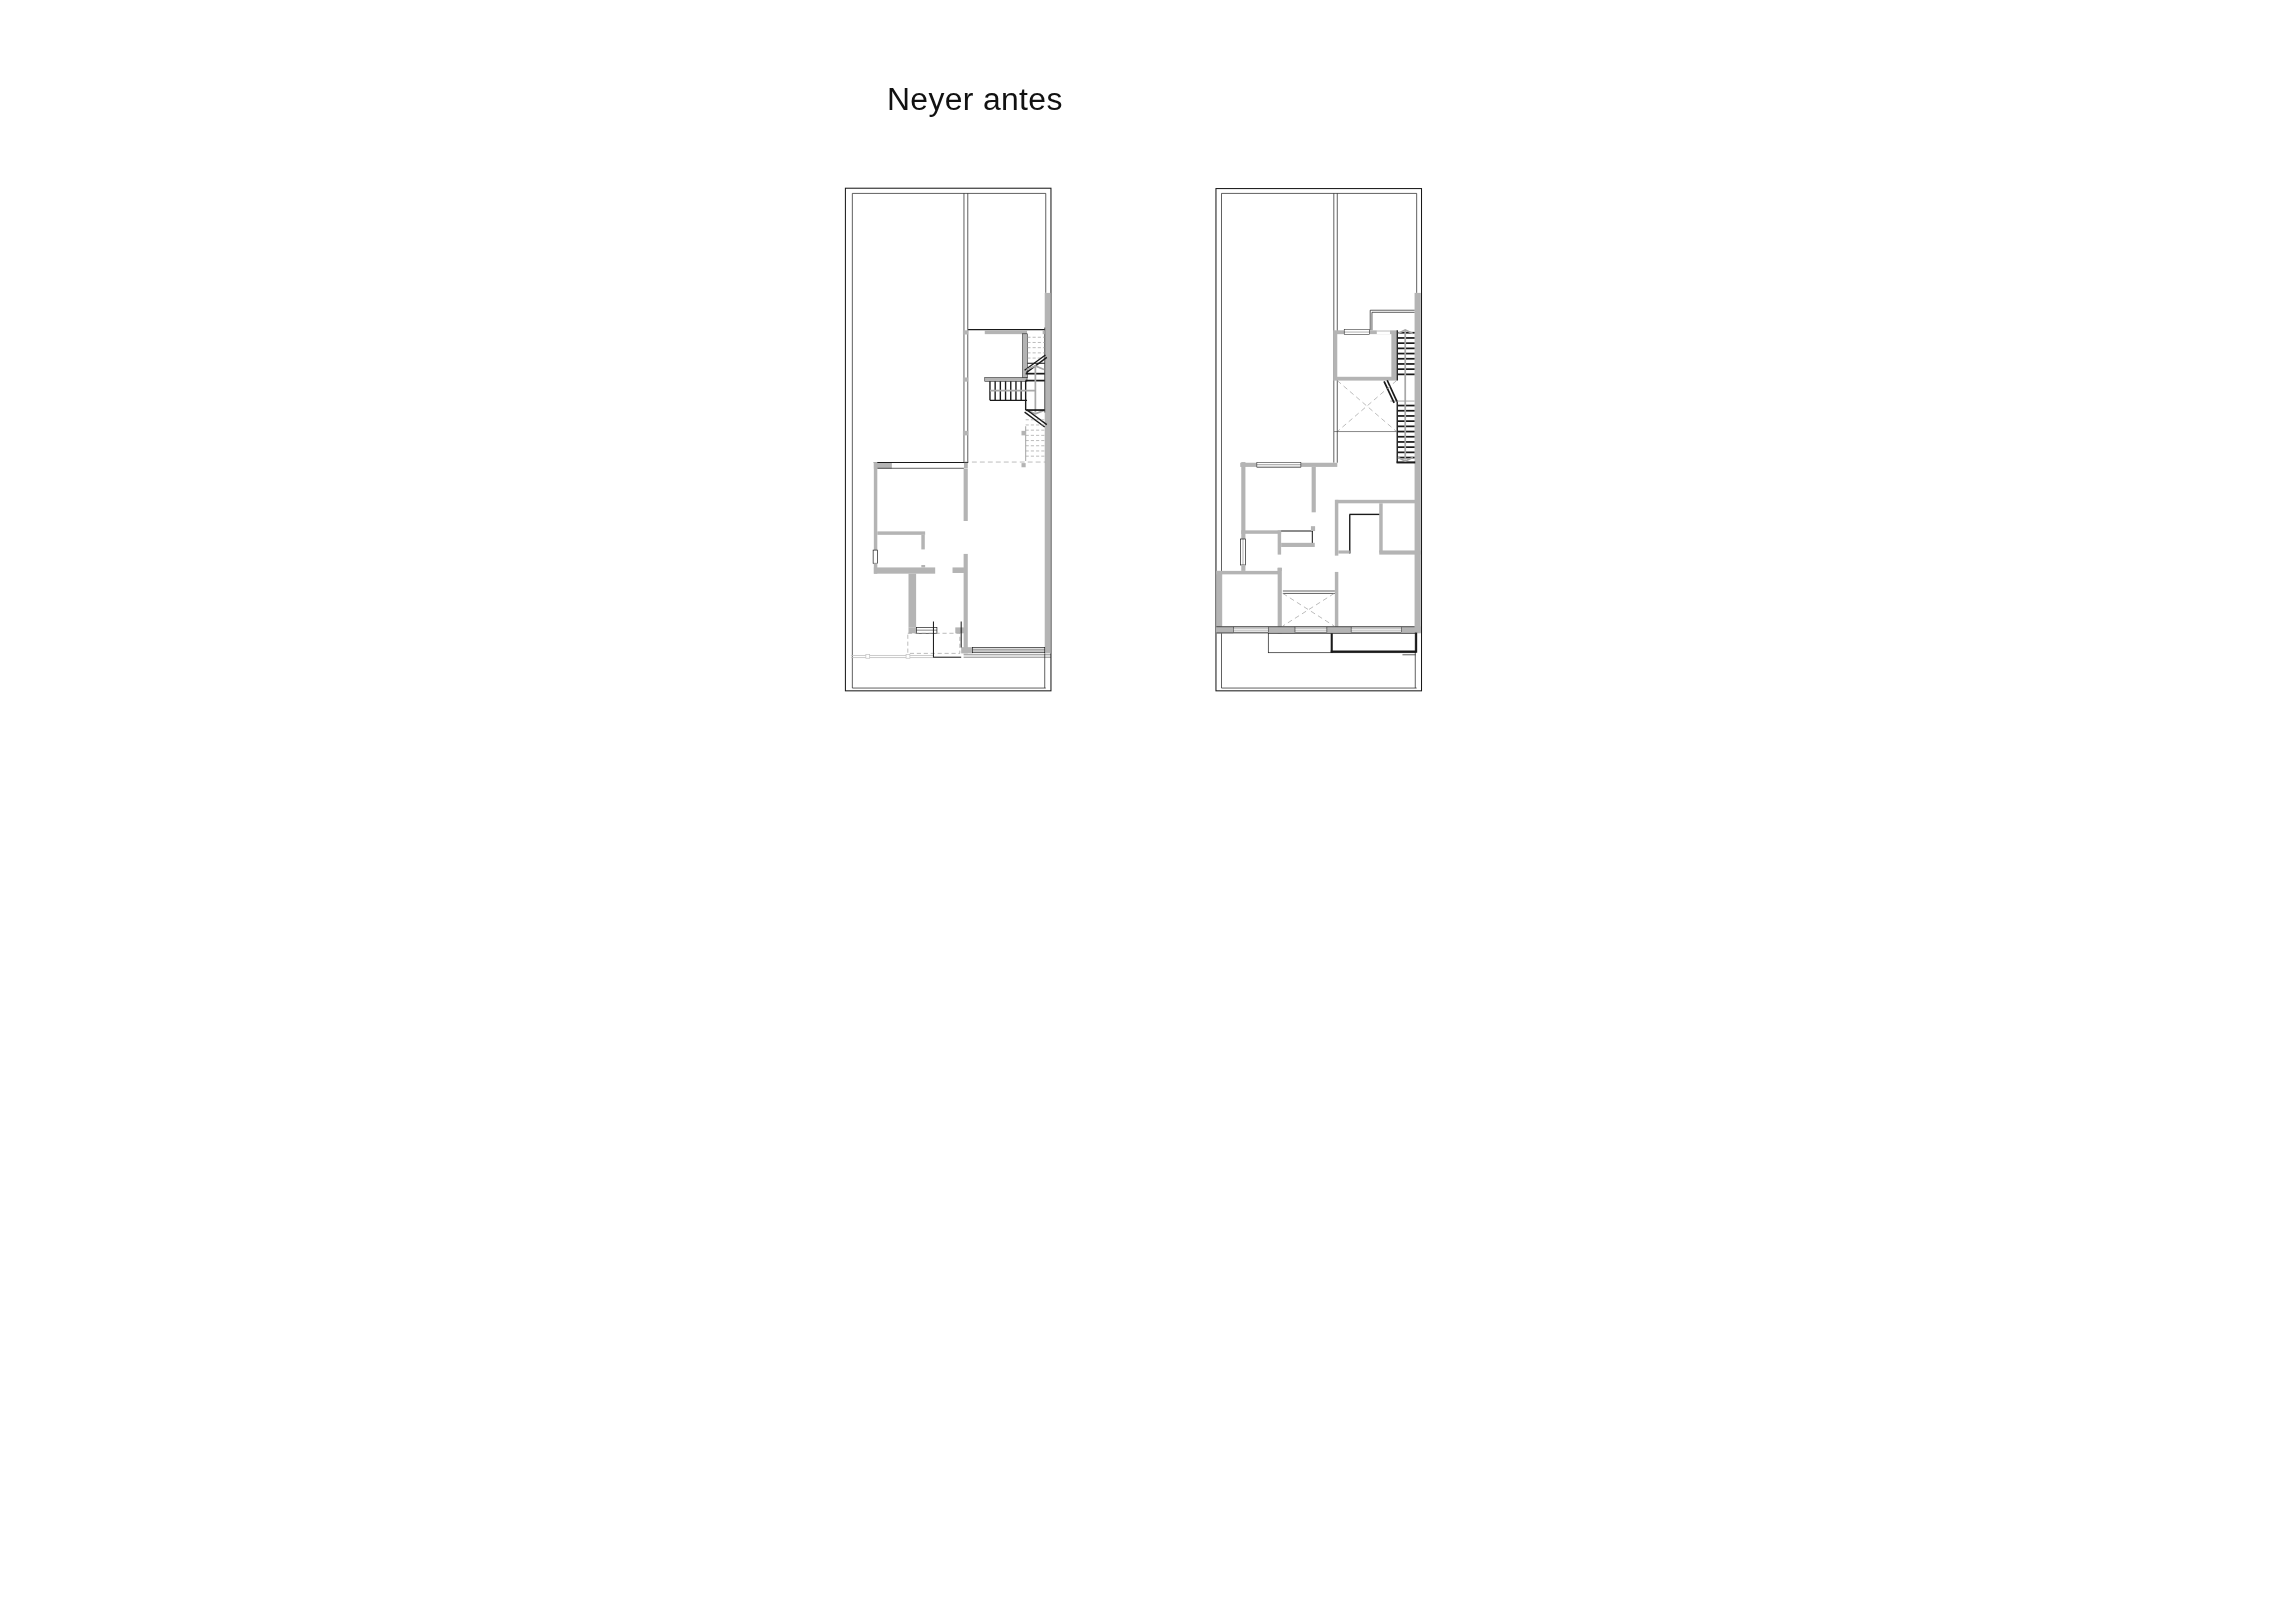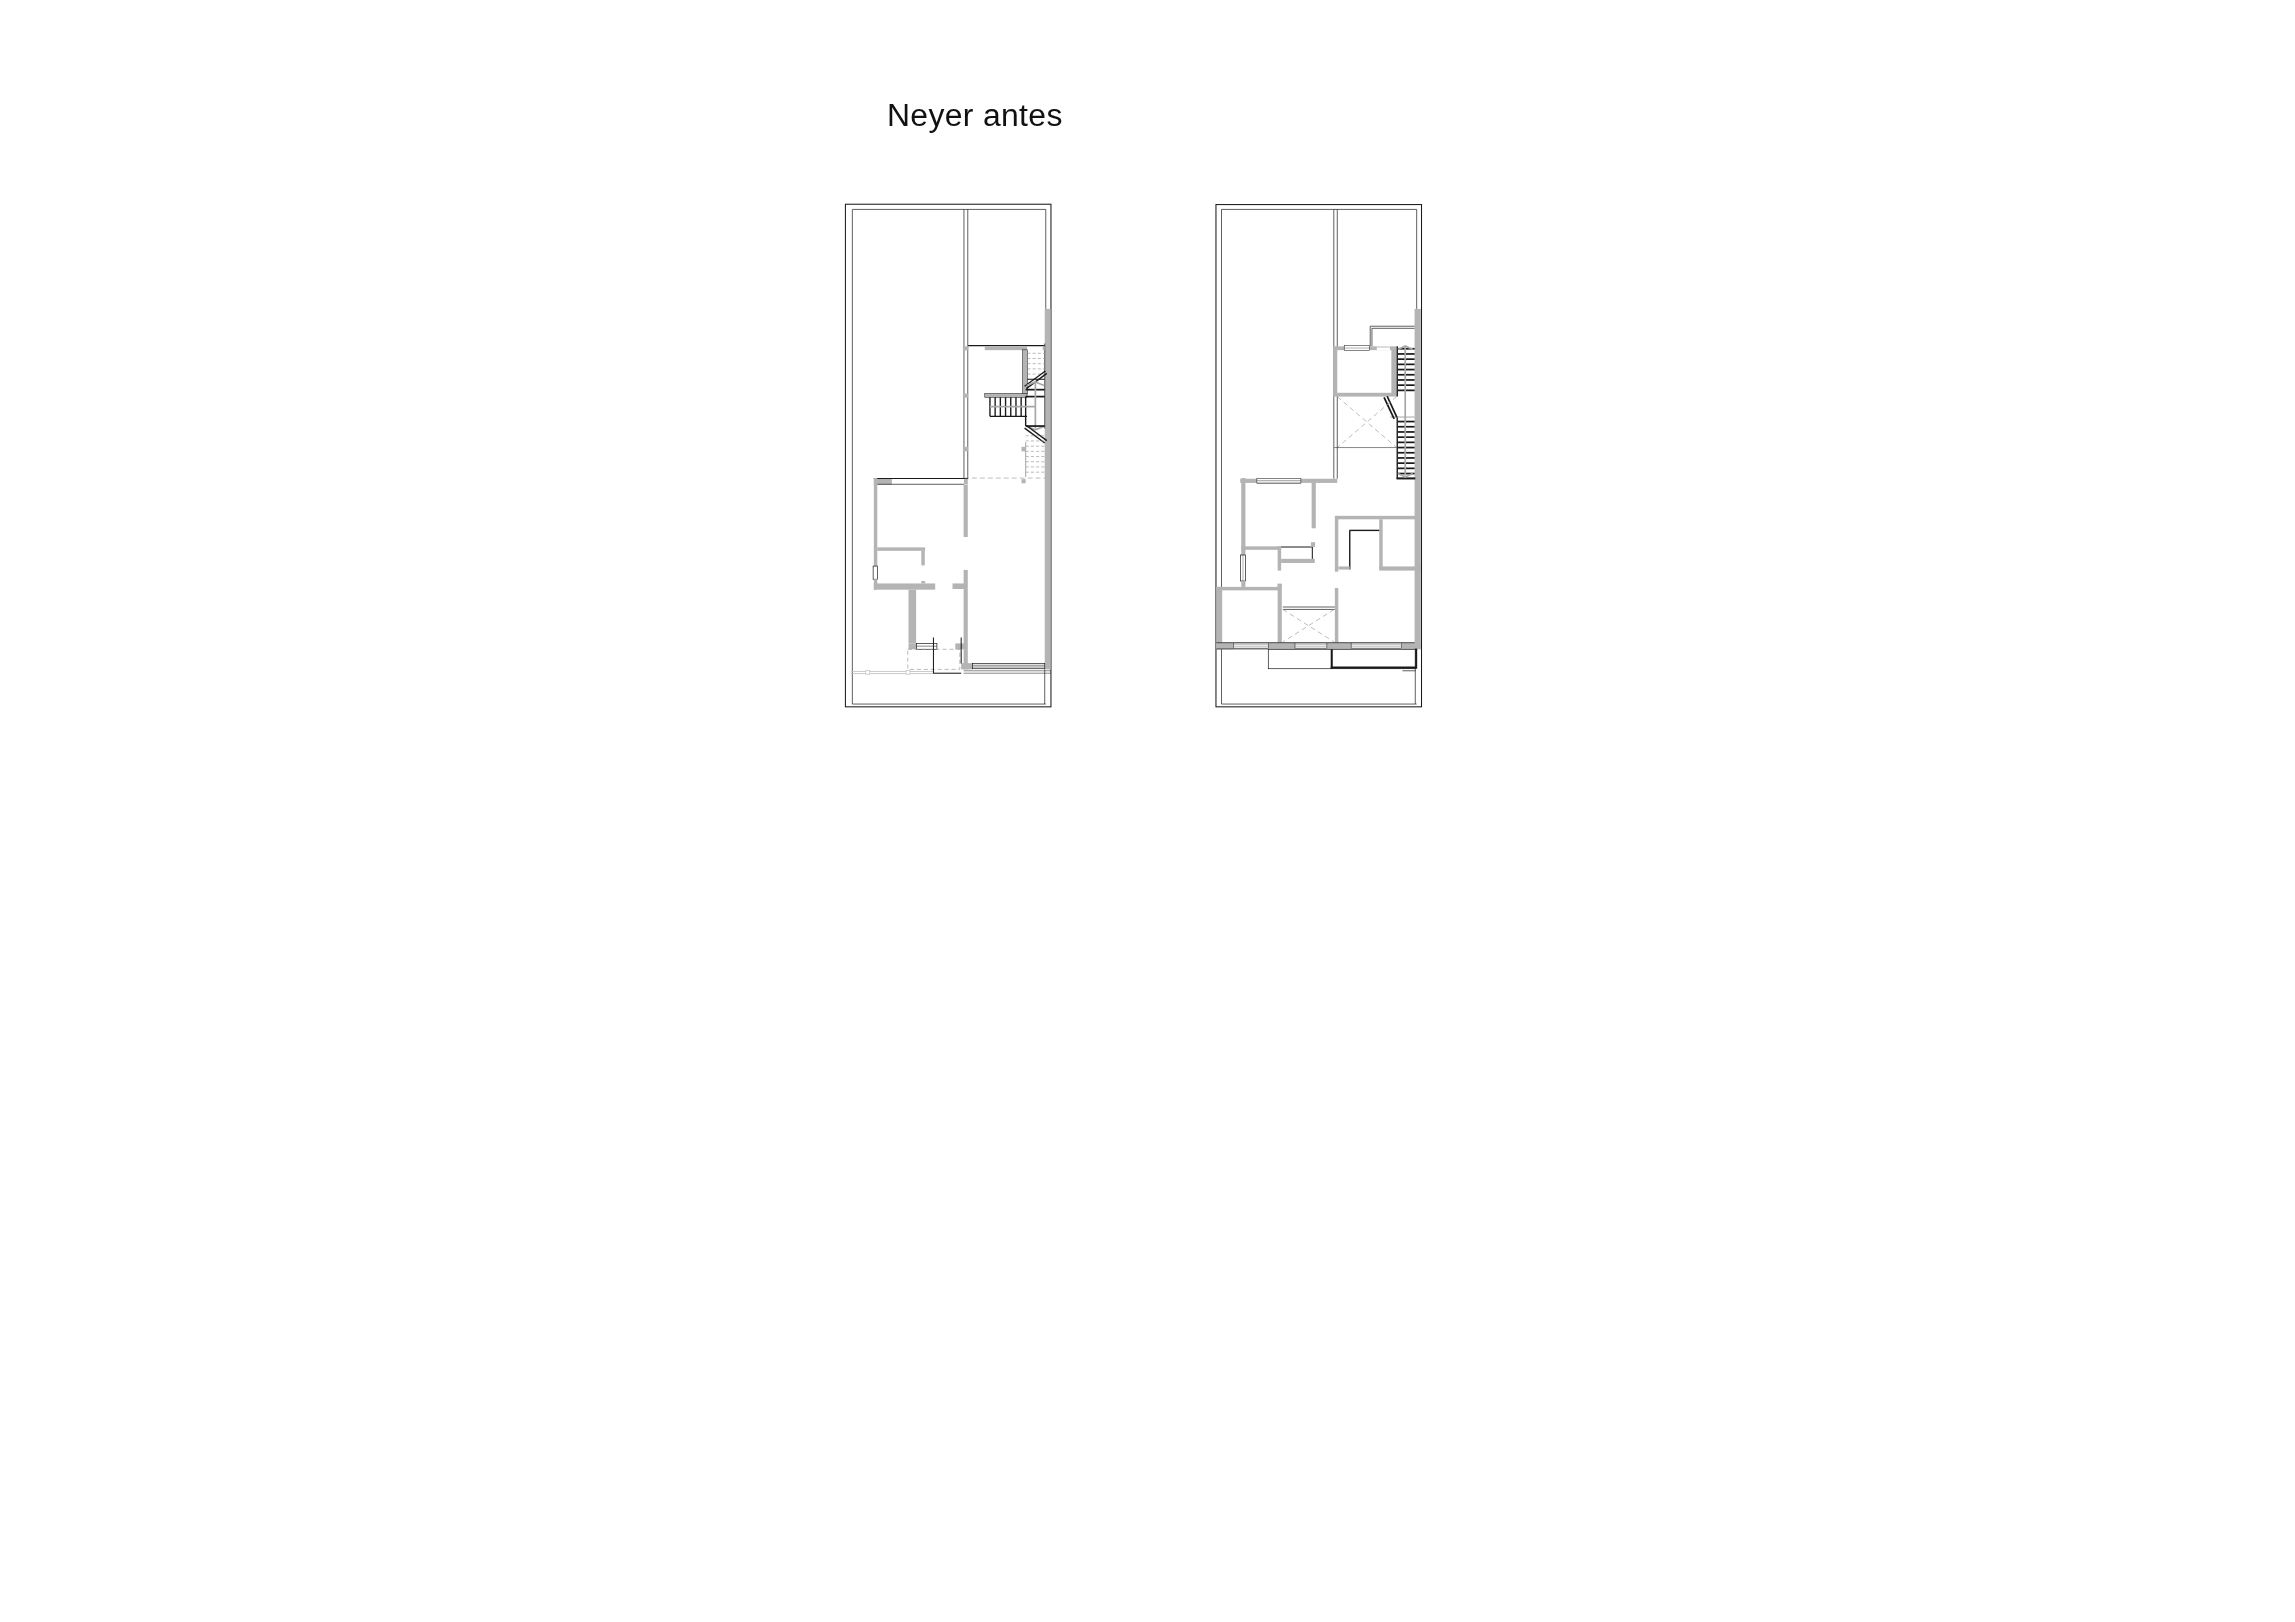--- a/index.html
+++ b/index.html
@@ -1,16 +1,16 @@
 <!DOCTYPE html>
 <html style="font-size:11px"><head>
 <meta charset="utf-8">
 <style>
   html,body{margin:0;padding:0;background:#ffffff;}
-  .sheet{position:relative;width:100%;max-width:1147px;margin:16px auto;background:#ffffff;}
+  .sheet{position:relative;width:100%;max-width:1147px;margin:0 auto;background:#ffffff;}
   svg{display:block;width:100%;height:auto;}
   .title{font-family:"Liberation Sans",sans-serif;font-size:92px;fill:#111111;letter-spacing:1px;}
 </style>
 </head>
 <body>
 
 <div class="sheet">
   <svg viewBox="0 0 3309 2339" xmlns="http://www.w3.org/2000/svg">
     <rect x="0" y="0" width="3309" height="2339" fill="#ffffff"></rect>
     <text x="903" y="318" class="title">Neyer antes</text>

